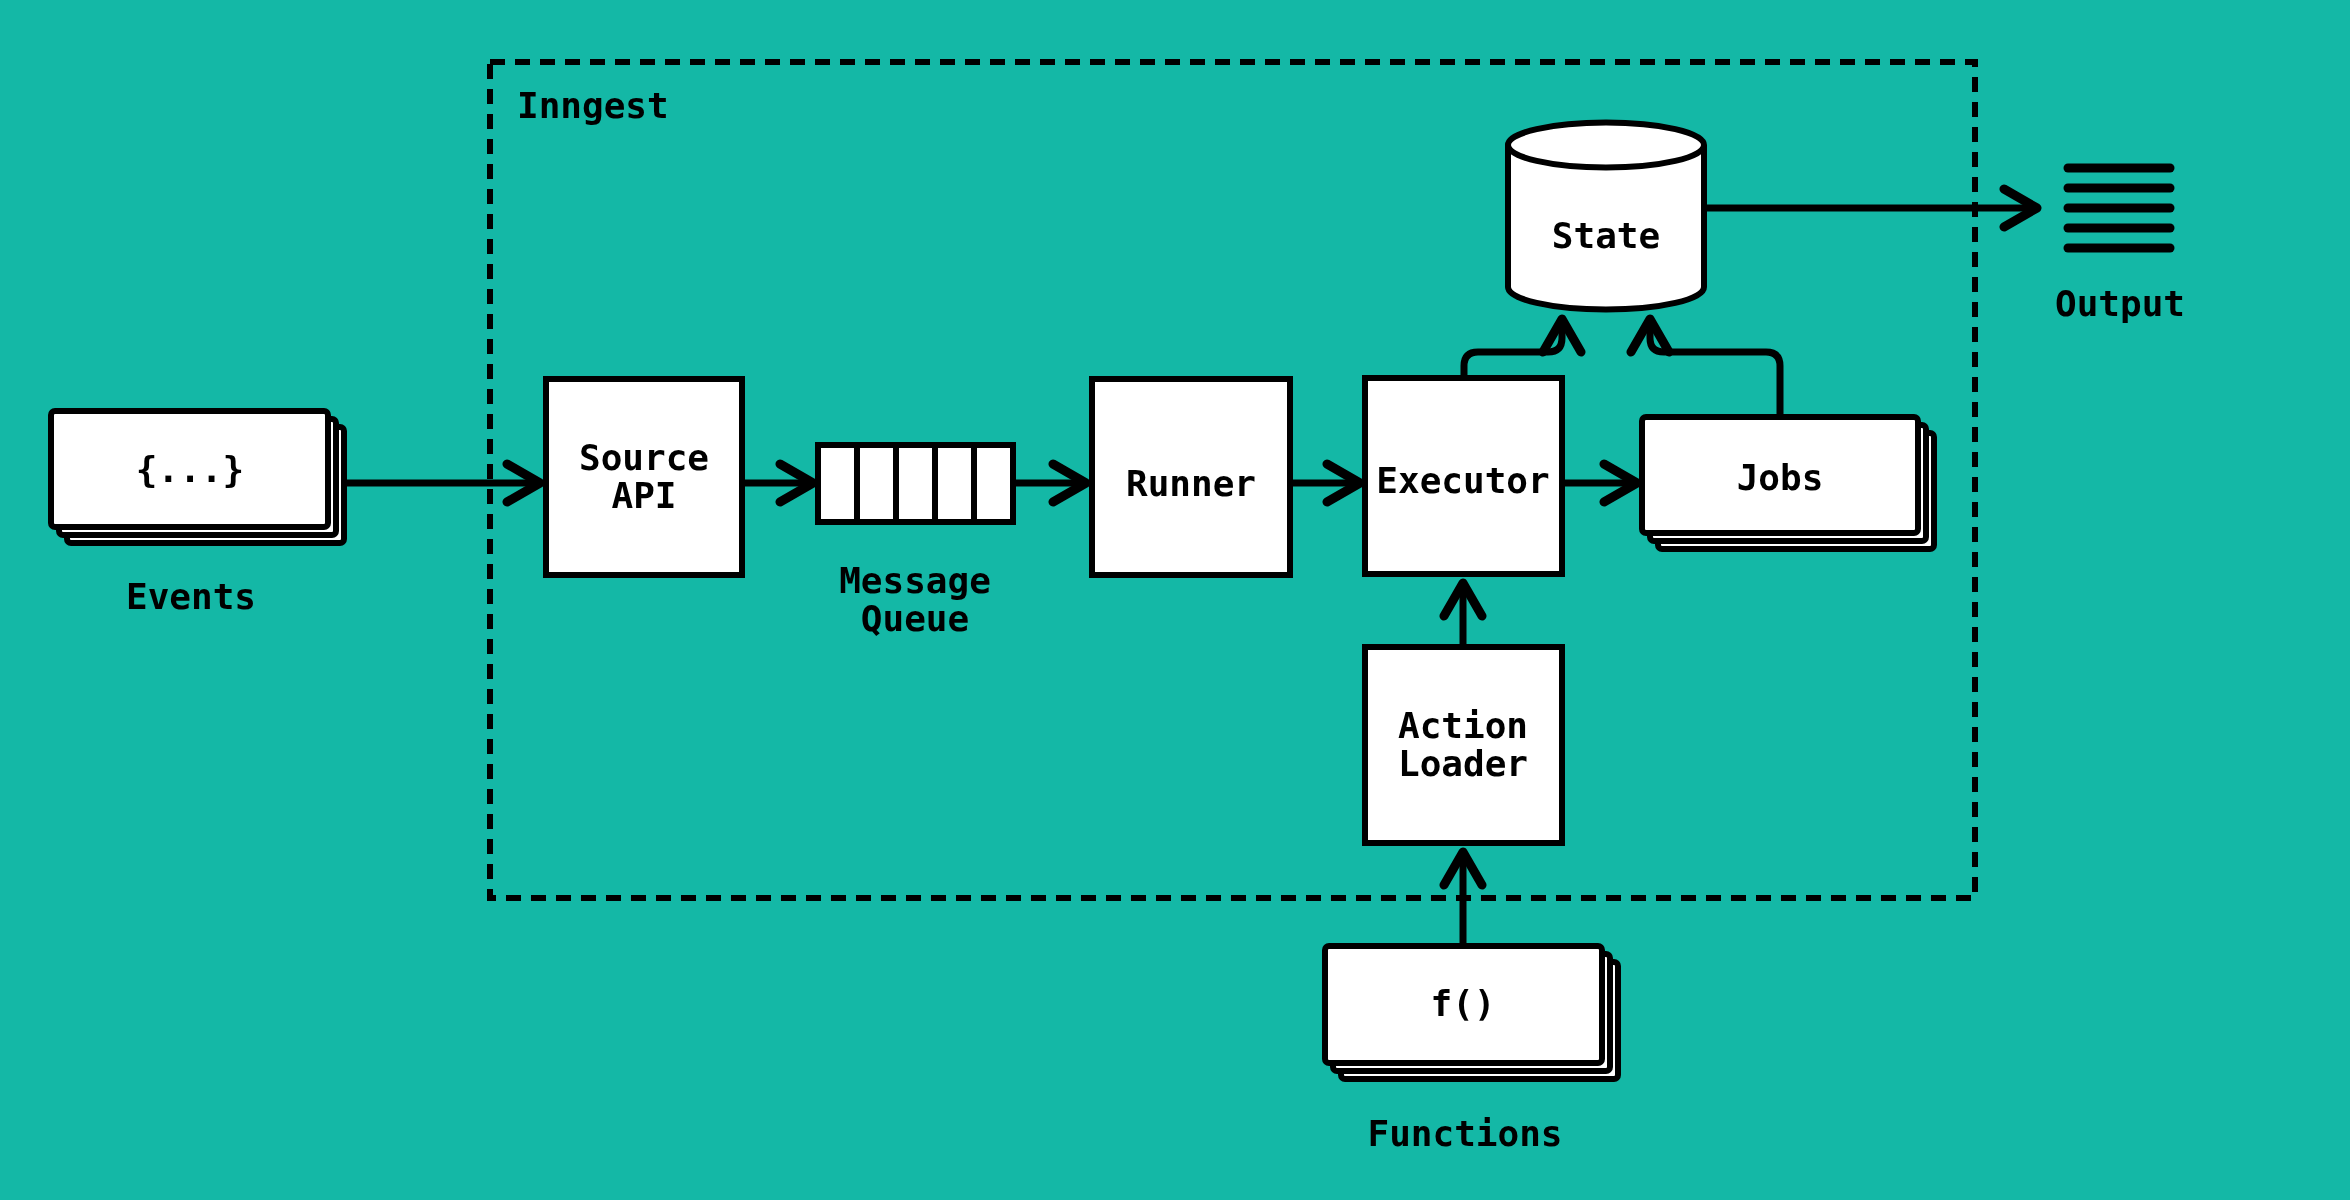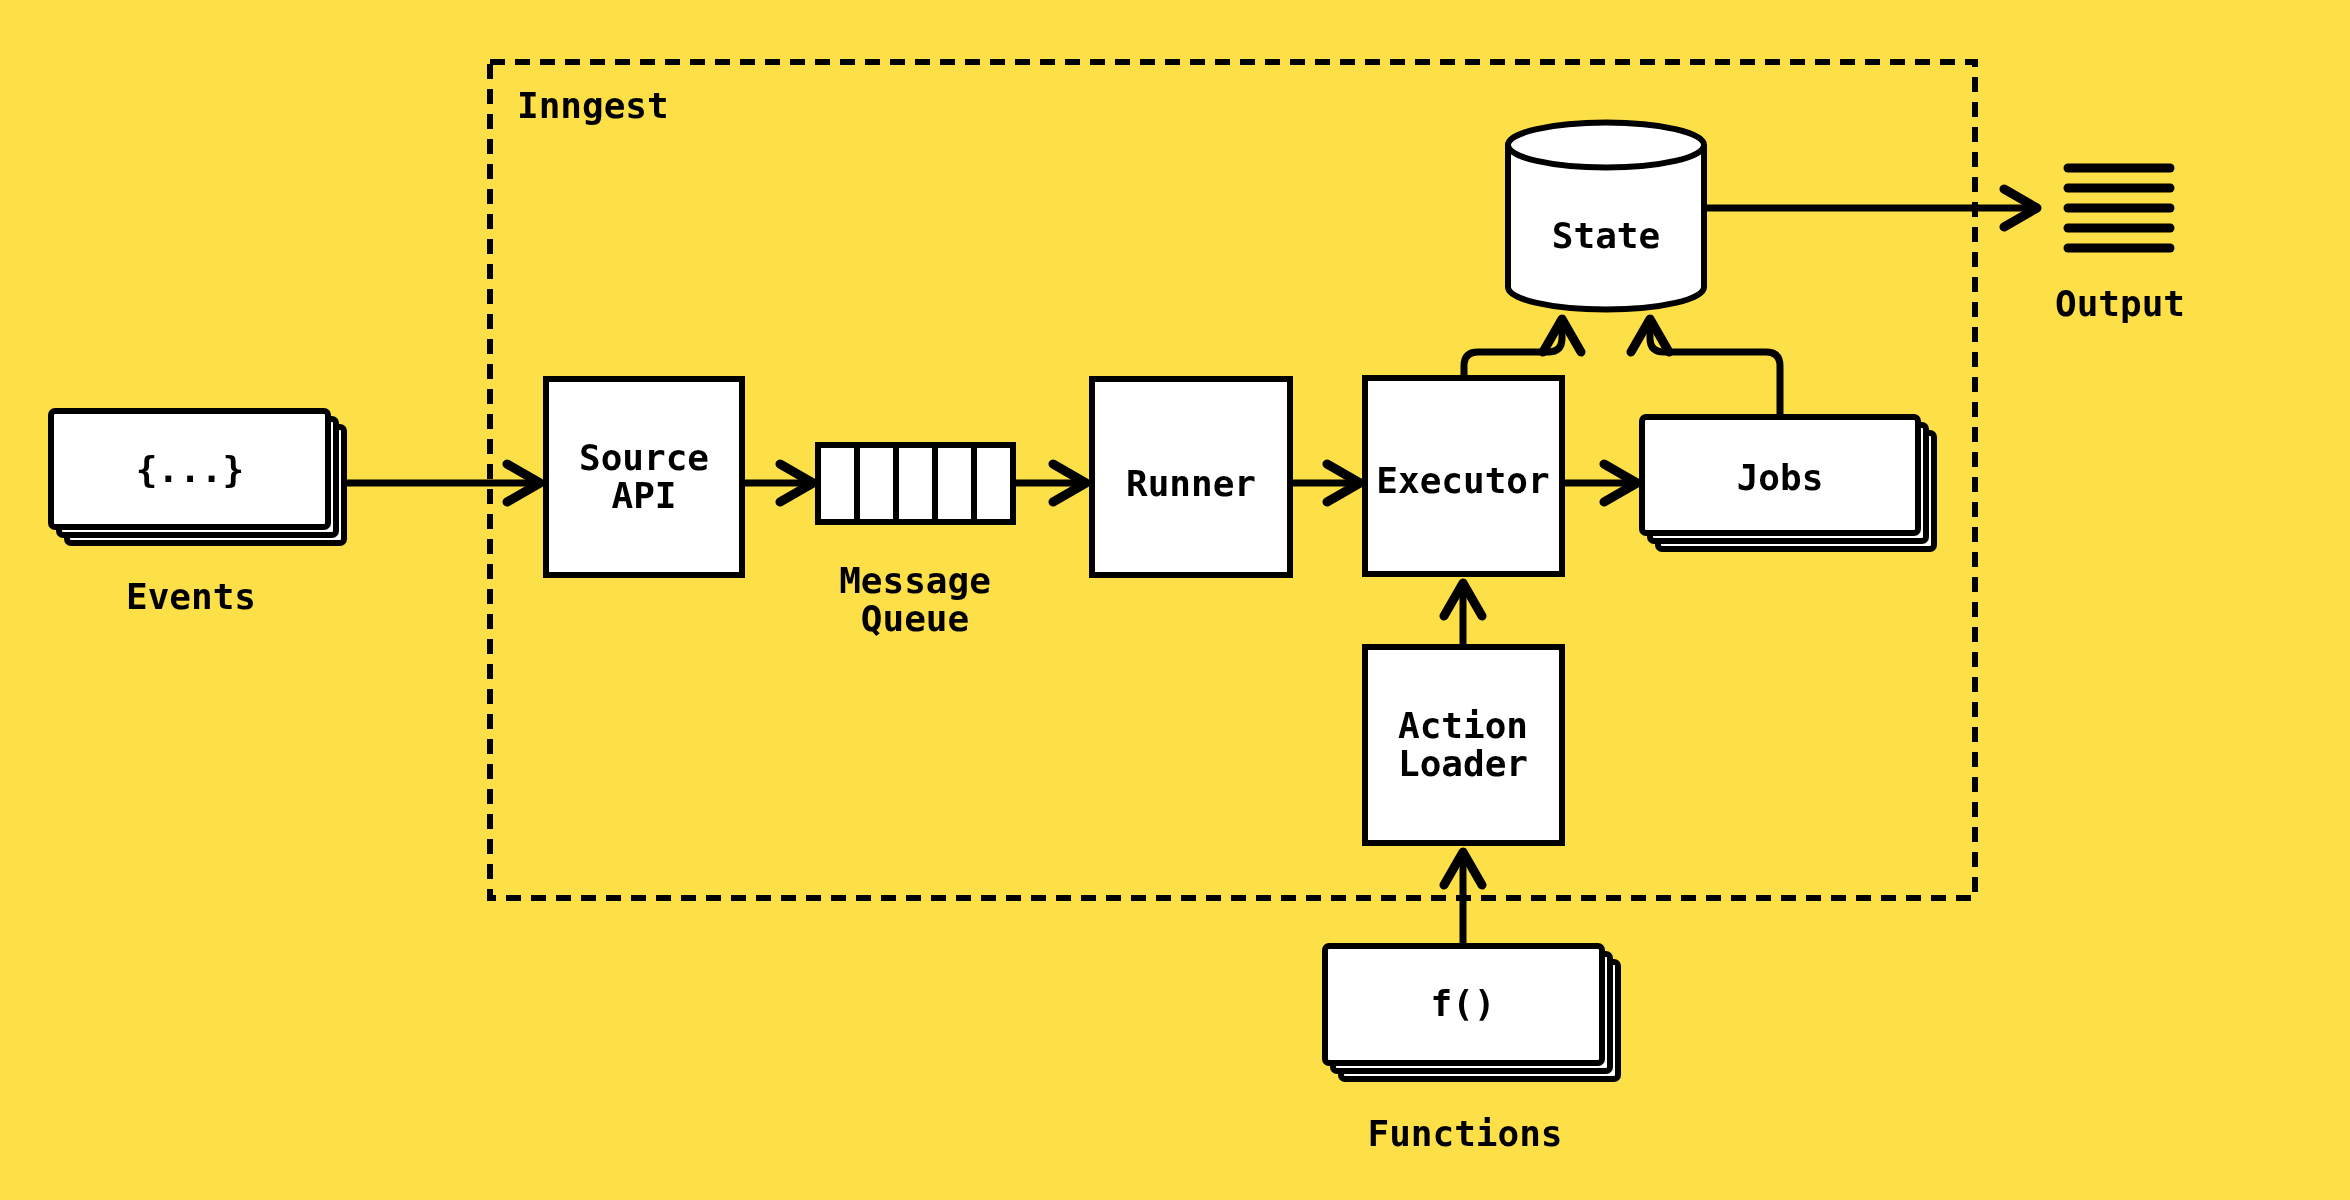--- a/index.html
+++ b/index.html
@@ -4,21 +4,21 @@
 <style>
   html, body {
     margin: 0;
     padding: 0;
     background: #ffffff;
   }
   .stage {
     position: relative;
     width: 2350px;
     height: 1200px;
-    background: #fde047;
+    background: #14b8a6;
     overflow: hidden;
   }
   svg { display: block; }
   text {
     font-family: "DejaVu Sans Mono", "Liberation Mono", monospace;
     font-weight: bold;
     fill: #000000;
   }
   .lbl { font-size: 36px; }
   .shape { fill: #ffffff; stroke: #000000; stroke-width: 6; }

